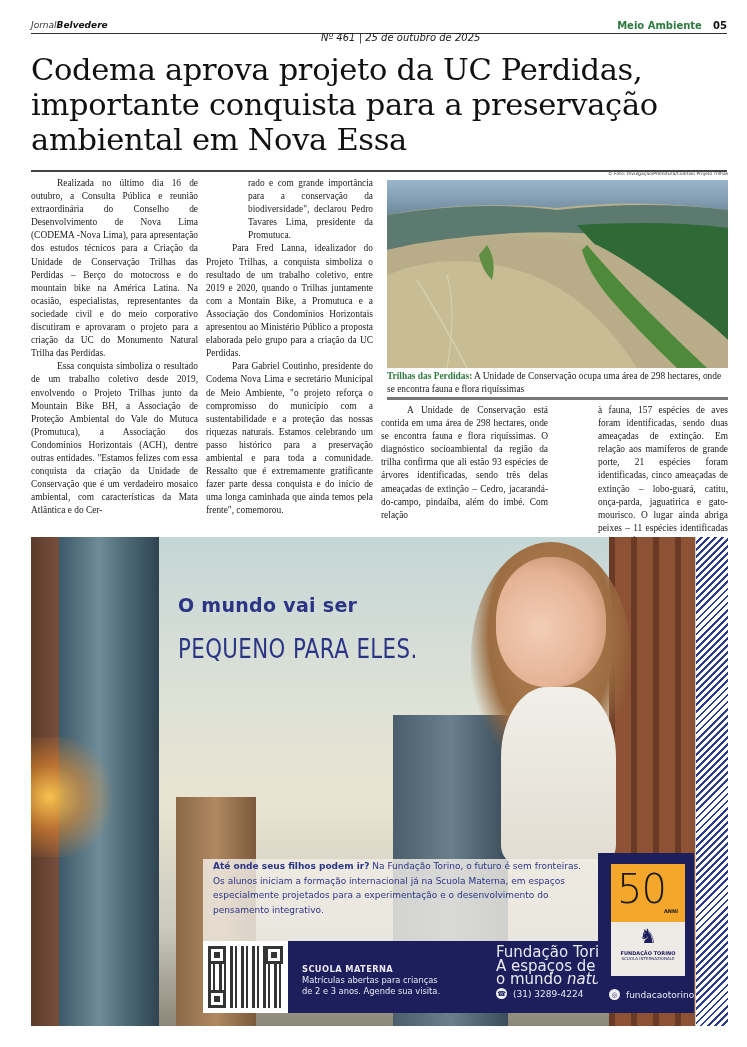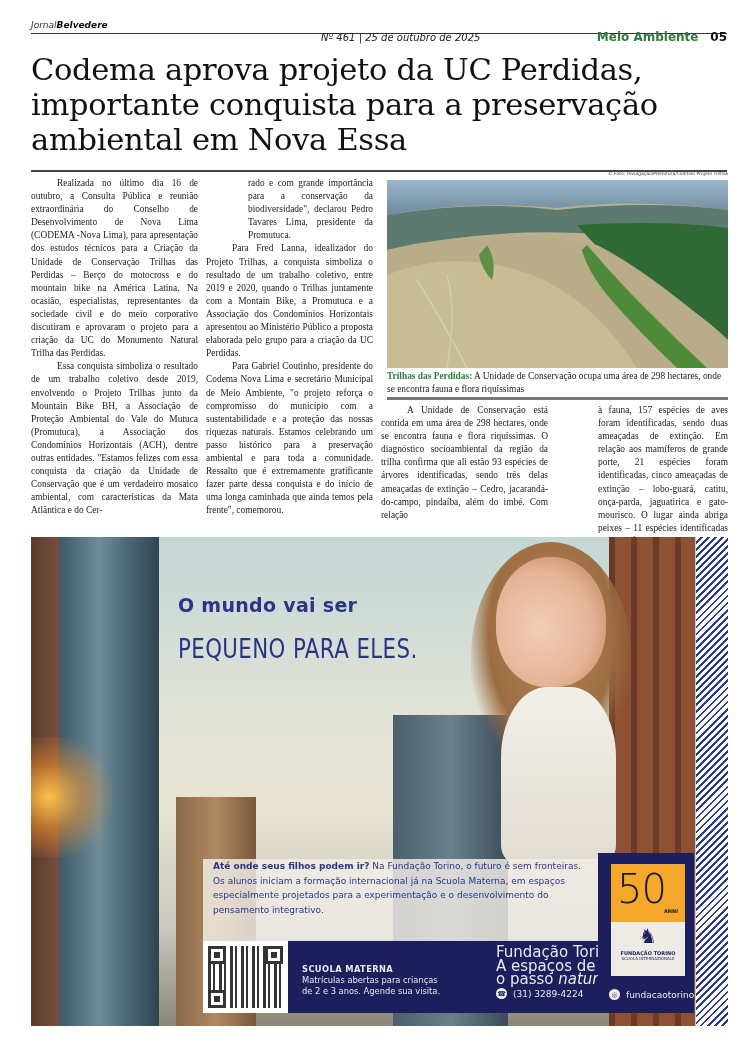--- a/index.html
+++ b/index.html
@@ -4,21 +4,21 @@
 <style>
   * { box-sizing: border-box; margin: 0; padding: 0; }
   html, body { width: 747px; height: 1047px; background: #ffffff; overflow: hidden; }
   body { position: relative; font-family: "DejaVu Serif", serif; color: #1a1a1a; }
 
   .masthead { position: absolute; left: 31px; top: 18px; width: 696px; height: 16px; border-bottom: 1.5px solid #333; }
   .mh-left { position: absolute; left: 0; top: 2px; font-size: 9px; font-family: "DejaVu Sans", sans-serif; }
   .mh-left .jornal { font-style: italic; color: #333; font-weight: normal; }
   .mh-left .belv { font-style: italic; font-weight: bold; color: #111; }
   .mh-center { position: absolute; left: 290px; top: 14px; font-size: 10px; font-family: "DejaVu Sans", sans-serif; font-style: italic; color: #222; }
-  .mh-right { position: absolute; right: 0; top: 12px; font-size: 12px; font-family: "DejaVu Sans", sans-serif; }
+  .mh-right { position: absolute; right: 0; top: 2px; font-size: 10px; font-family: "DejaVu Sans", sans-serif; }
   .mh-right .section { color: #2e7a3e; font-weight: bold; margin-right: 8px; }
   .mh-right .page { font-weight: bold; color: #111; }
 
   .headline { position: absolute; left: 31px; top: 52px; width: 690px; font-family: "DejaVu Serif", serif; font-size: 30.5px; line-height: 35px; font-weight: normal; color: #111; letter-spacing: -0.3px; }
   .headline-rule { position: absolute; left: 31px; top: 170px; width: 696px; height: 1.5px; background: #444; }
 
   .col { position: absolute; font-family: "Liberation Serif", serif; font-size: 9.4px; line-height: 13.1px; text-align: justify; color: #1a1a1a; hyphens: auto; }
   .col p { text-indent: 26px; }
   .col p.cont { text-indent: 0; margin-left: 42px; }
   .col1 { left: 31px; top: 177px; width: 167px; }
@@ -162,21 +162,21 @@
 
   <div class="ad-bottom"></div>
   <div class="ad-scuola">
     <div class="st">SCUOLA MATERNA</div>
     <div>Matrículas abertas para crianças</div>
     <div>de 2 e 3 anos. Agende sua visita.</div>
   </div>
   <div class="ad-fund">
     <div>Fundação Torino.</div>
     <div>A espaços de que</div>
-    <div><span>o passo </span><i>naturais.</i></div>
+    <div><span>o mundo </span><i>naturais.</i></div>
   </div>
   <div class="ad-phone">
     <span class="icon-circle">☎</span>
     <span>(31) 3289-4224</span>
   </div>
 
   <div class="ad-logo-panel"></div>
   <div class="ad-logo">
     <div class="top">
       <span class="fifty">50</span>

